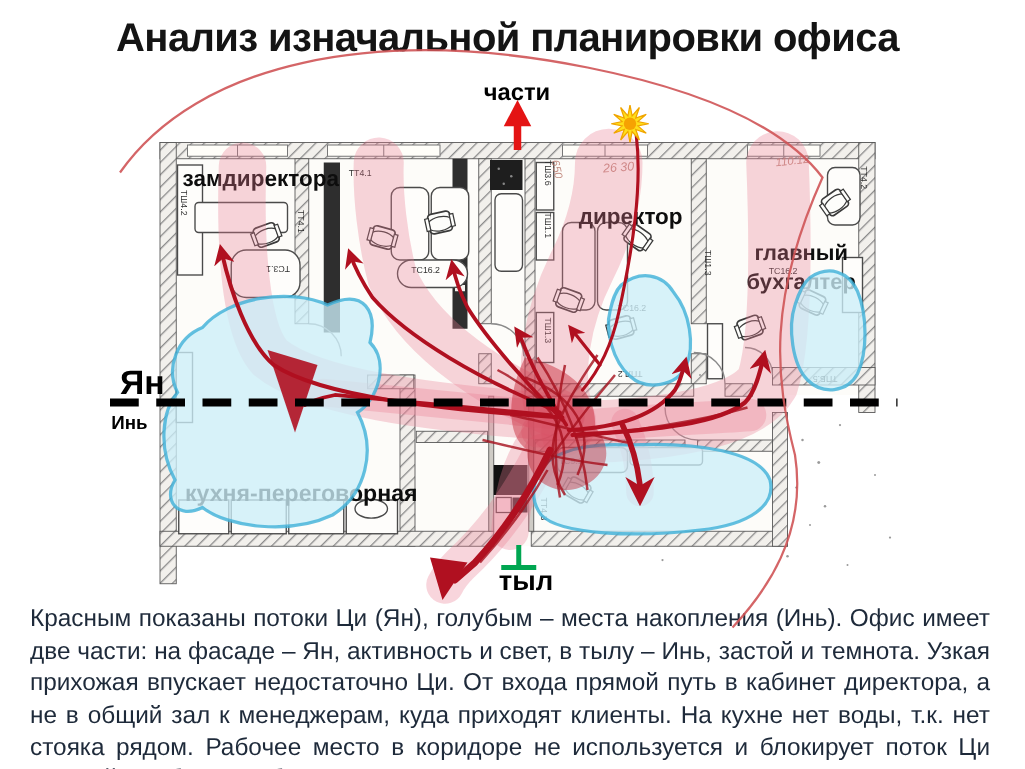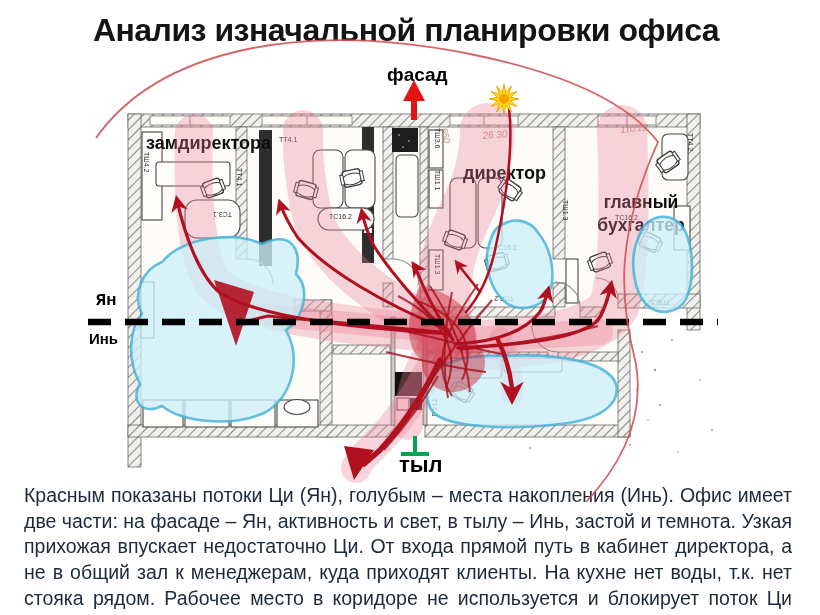--- a/index.html
+++ b/index.html
@@ -168,28 +168,29 @@
         <circle cx="530" cy="448" r="0.9"></circle>
       <circle cx="678" cy="452" r="0.8"></circle>
         <circle cx="712" cy="430" r="0.9"></circle>
         <circle cx="560" cy="300" r="0.8"></circle>
     </g>
   </svg>
 
   <div class="labels">
     <div class="title">Анализ изначальной планировки офиса</div>
 
-    <div class="dirlab" style="left:387px;top:64px;font-size:19px;">фасад</div>
-    <div class="dirlab" style="left:96px;top:291px;font-size:17px;font-family:Liberation Mono, monospace;">Ян</div>
+    <div class="dirlab" style="left:387px;top:64px;font-size:19px;">части</div>
+    <div class="dirlab" style="left:96px;top:291px;font-size:27px;">Ян</div>
     <div class="dirlab" style="left:89px;top:330px;font-size:15px;">Инь</div>
     <div class="dirlab" style="left:399px;top:452px;font-size:22px;">тыл</div>
 
     <div class="roomlab" style="left:146px;top:133px;font-size:18px;">замдиректора</div>
     <div class="roomlab" style="left:463px;top:163px;font-size:18px;">директор</div>
     <div class="roomlab" style="left:588px;top:191px;font-size:17.5px;width:106px;white-space:normal;text-align:center;line-height:1.3;">главный бухгалтер</div>
+    <div class="roomlab" style="left:148px;top:384px;font-size:18.5px;">кухня-переговорная</div>
 
     <div class="flab" style="left:279px;top:136px;">ТТ4.1</div>
     <div class="flab" style="left:243px;top:168px;transform:rotate(90deg);">ТТ4.1</div>
     <div class="flab" style="left:232px;top:218px;transform:rotate(180deg);">ТС3.1</div>
     <div class="flab" style="left:329px;top:213px;">ТС16.2</div>
     <div class="flab" style="left:494px;top:244px;">ТС16.2</div>
     <div class="flab" style="left:615px;top:214px;">ТС16.2</div>
     <div class="flab" style="left:150px;top:152px;transform:rotate(90deg);">ТШ4.2</div>
     <div class="flab" style="left:441px;top:170px;transform:rotate(90deg);">ТШ1.1</div>
     <div class="flab" style="left:441px;top:254px;transform:rotate(90deg);">ТШ1.3</div>

